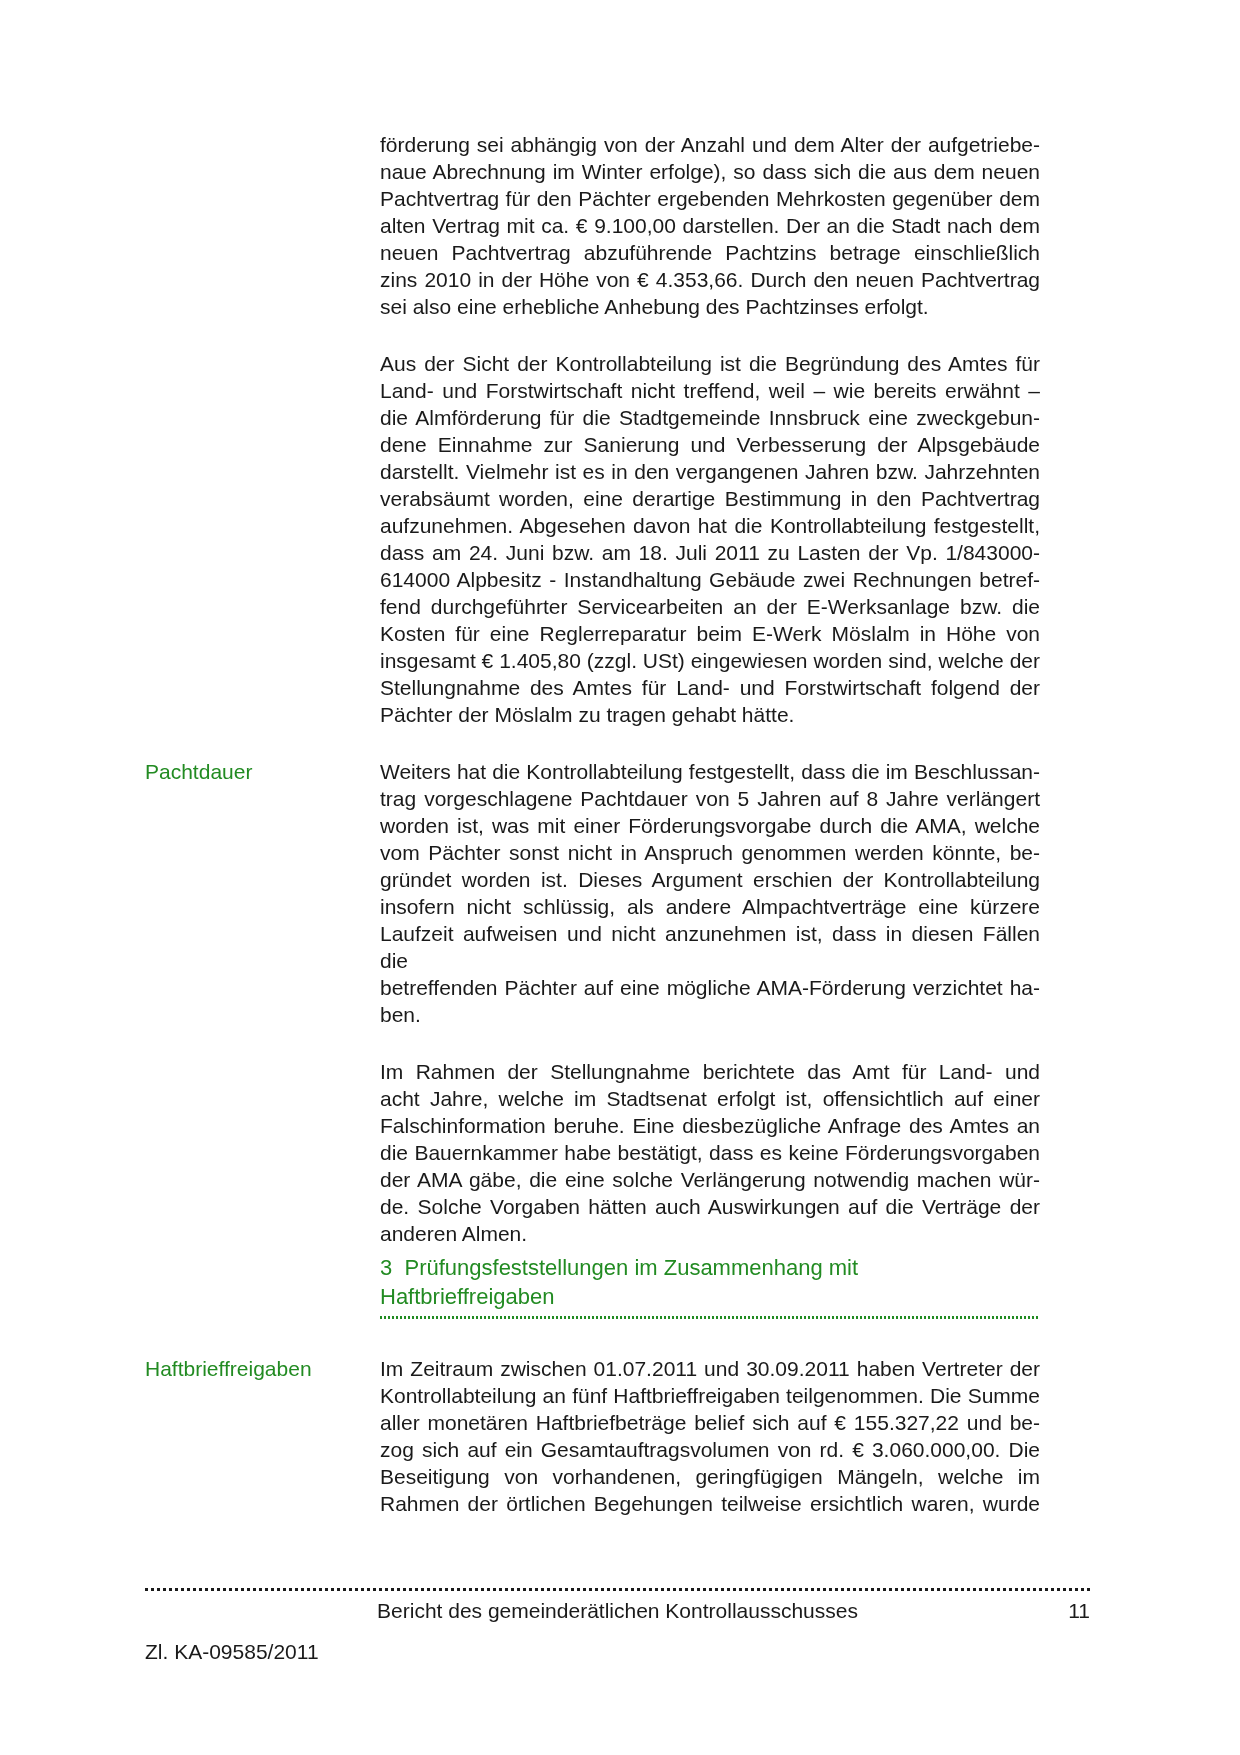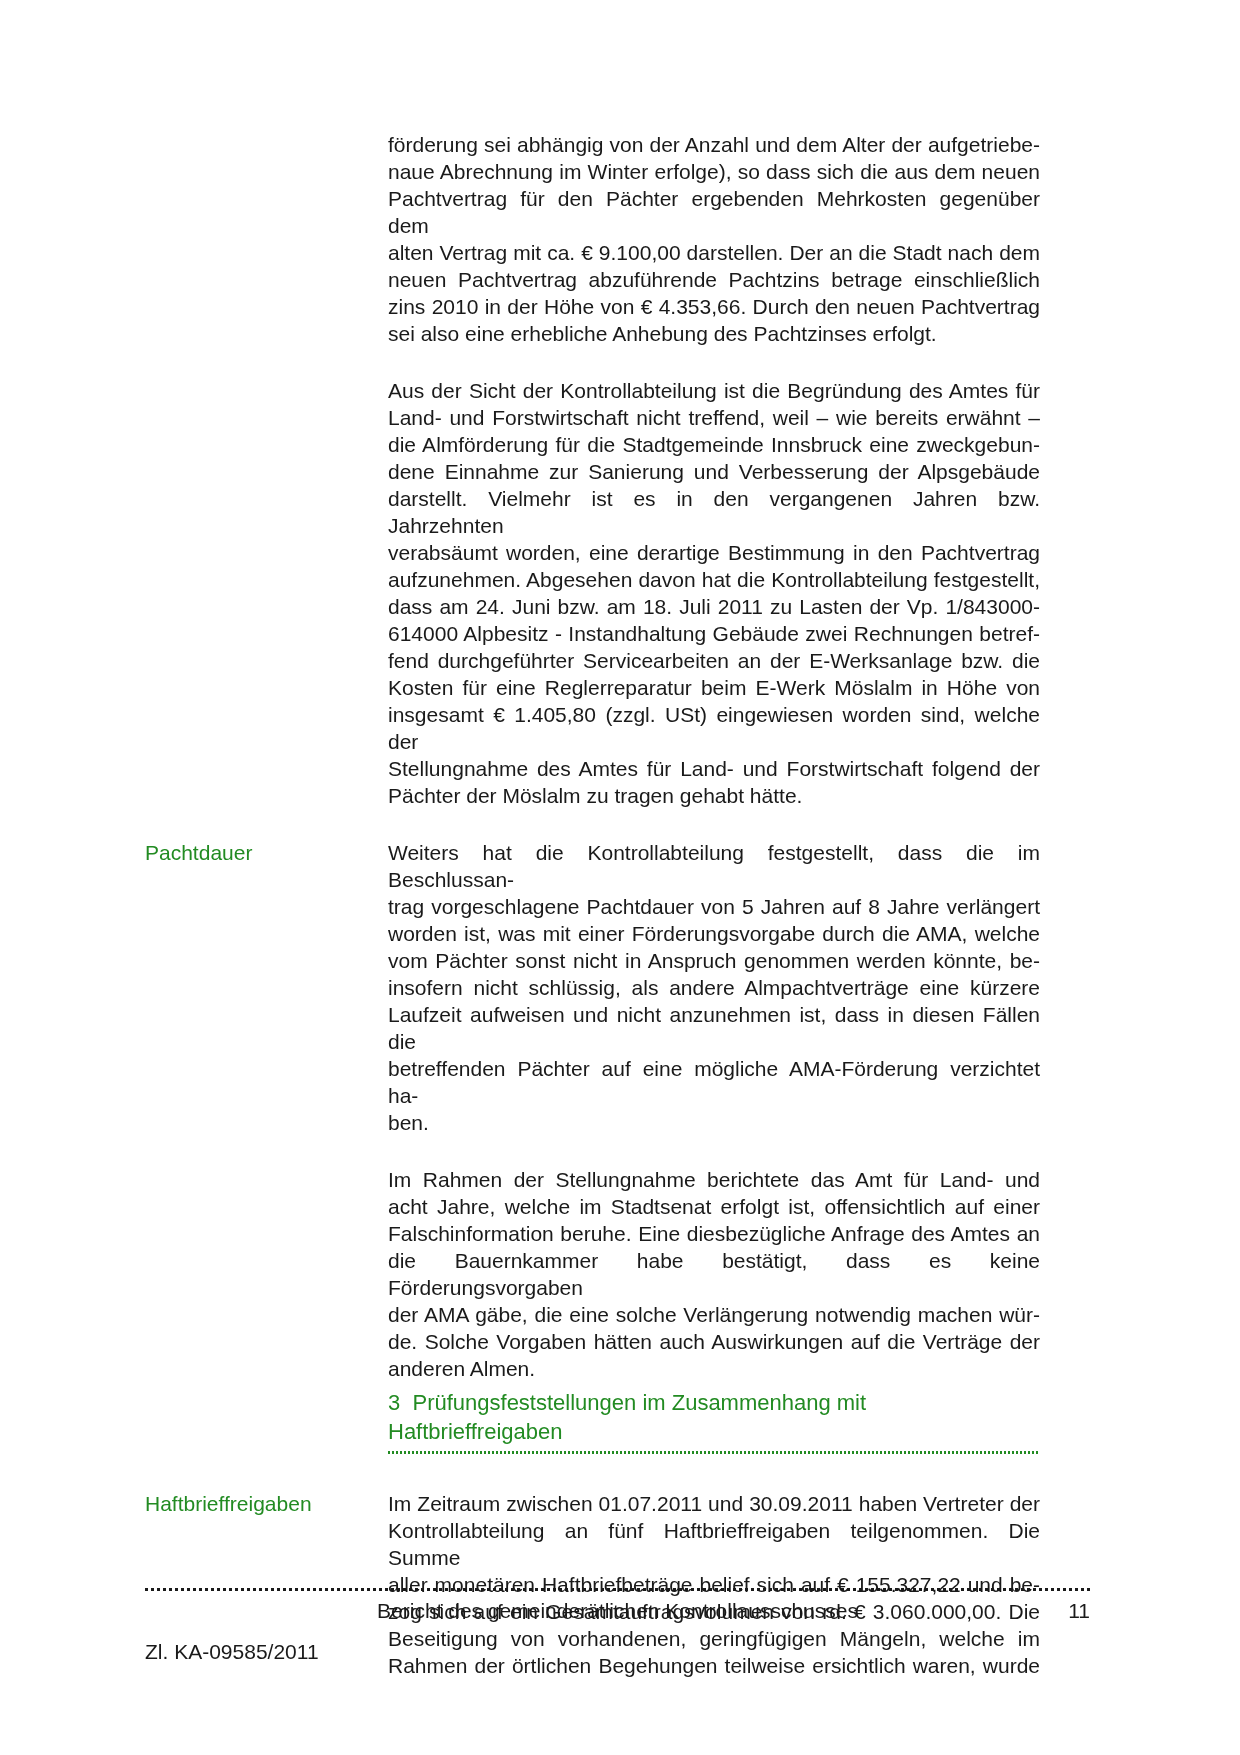--- a/index.html
+++ b/index.html
@@ -19,21 +19,20 @@
     position: absolute;
     top: 131px;
     left: 145px;
     width: 895px;           
     display: flex;
     flex-direction: column; 
   }
   .content-block {
     display: flex;
     margin-bottom: 30px;
-    gap: 8px;
   }
   .label-col {
     flex: 0 0 235px;        
   }
   .text-col {
     flex: 1;                
     min-width: 0;
   }
   .margin-label {
     display: inline-block;
@@ -136,20 +135,21 @@
         <div class="line end">Pächter der Möslalm zu tragen gehabt hätte.</div>
       </div>
     </div>
     <div class="content-block">
       <div class="label-col"><span class="margin-label">Pachtdauer</span></div>
       <div class="text-col">
         <div class="line">Weiters hat die Kontrollabteilung festgestellt, dass die im Beschlussan-</div>
         <div class="line">trag vorgeschlagene Pachtdauer von 5 Jahren auf 8 Jahre verlängert</div>
         <div class="line">worden ist, was mit einer Förderungsvorgabe durch die AMA, welche</div>
         <div class="line">vom Pächter sonst nicht in Anspruch genommen werden könnte, be-</div>
+        <div class="line">gründet worden ist. Dieses Argument erschien der Kontrollabteilung</div>
         <div class="line">insofern nicht schlüssig, als andere Almpachtverträge eine kürzere</div>
         <div class="line">Laufzeit aufweisen und nicht anzunehmen ist, dass in diesen Fällen die</div>
         <div class="line">betreffenden Pächter auf eine mögliche AMA-Förderung verzichtet ha-</div>
         <div class="line end">ben.</div>
       </div>
     </div>
     <div class="content-block">
       <div class="label-col"></div>
       <div class="text-col">
         <div class="line">Im Rahmen der Stellungnahme berichtete das Amt für Land- und</div>

